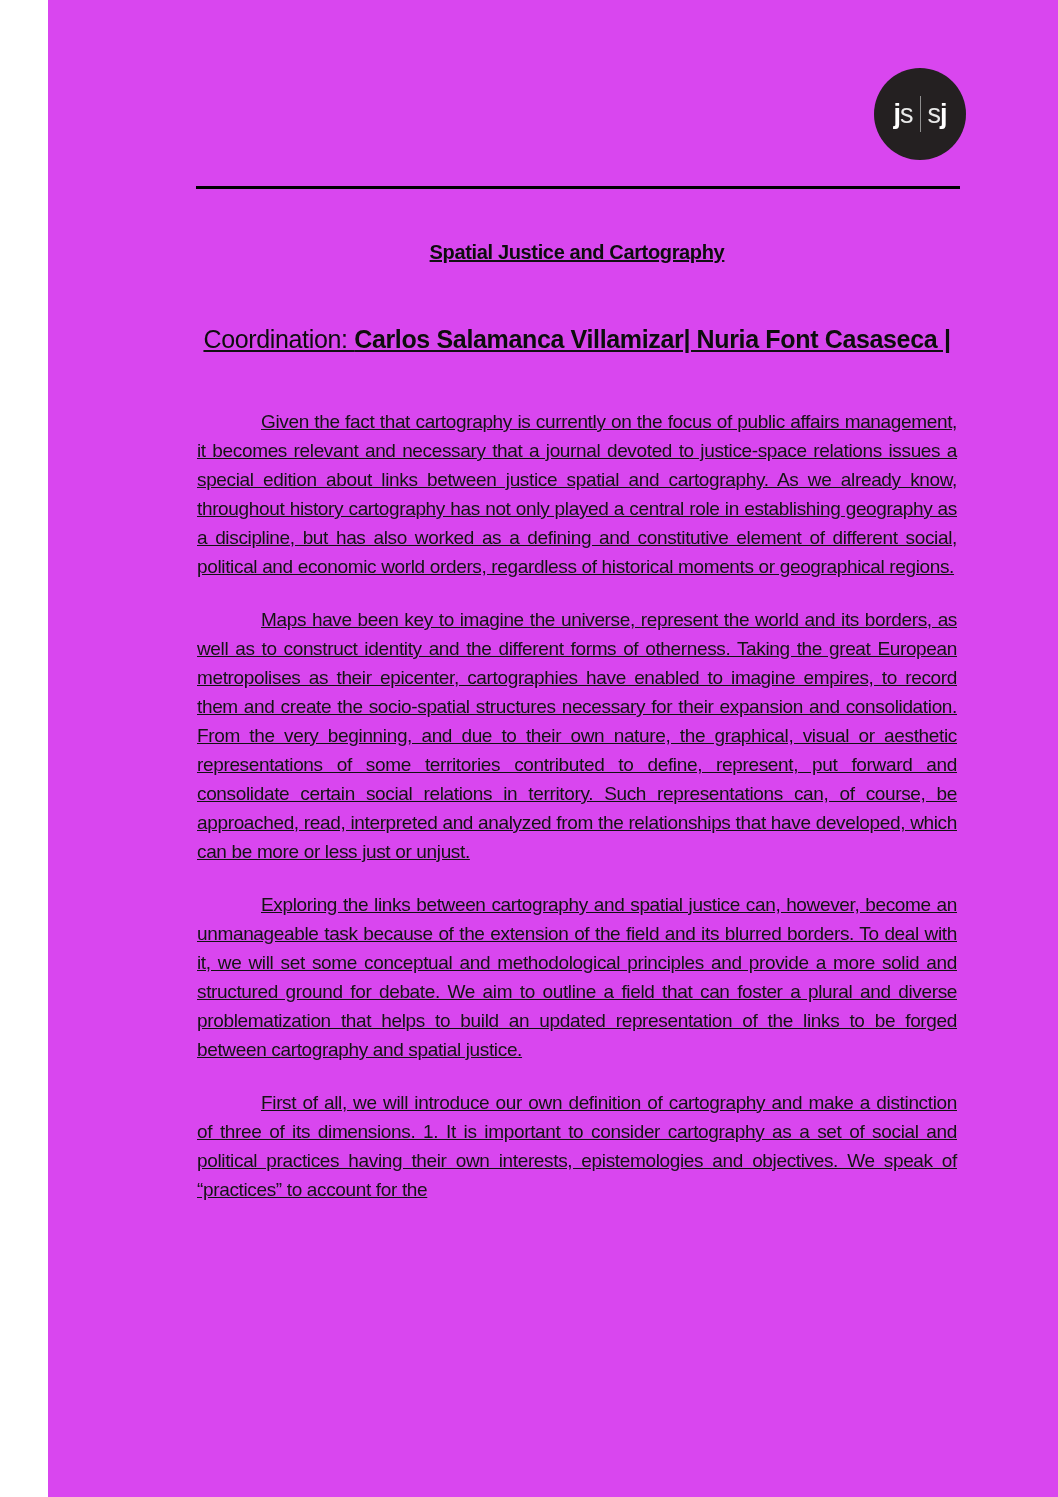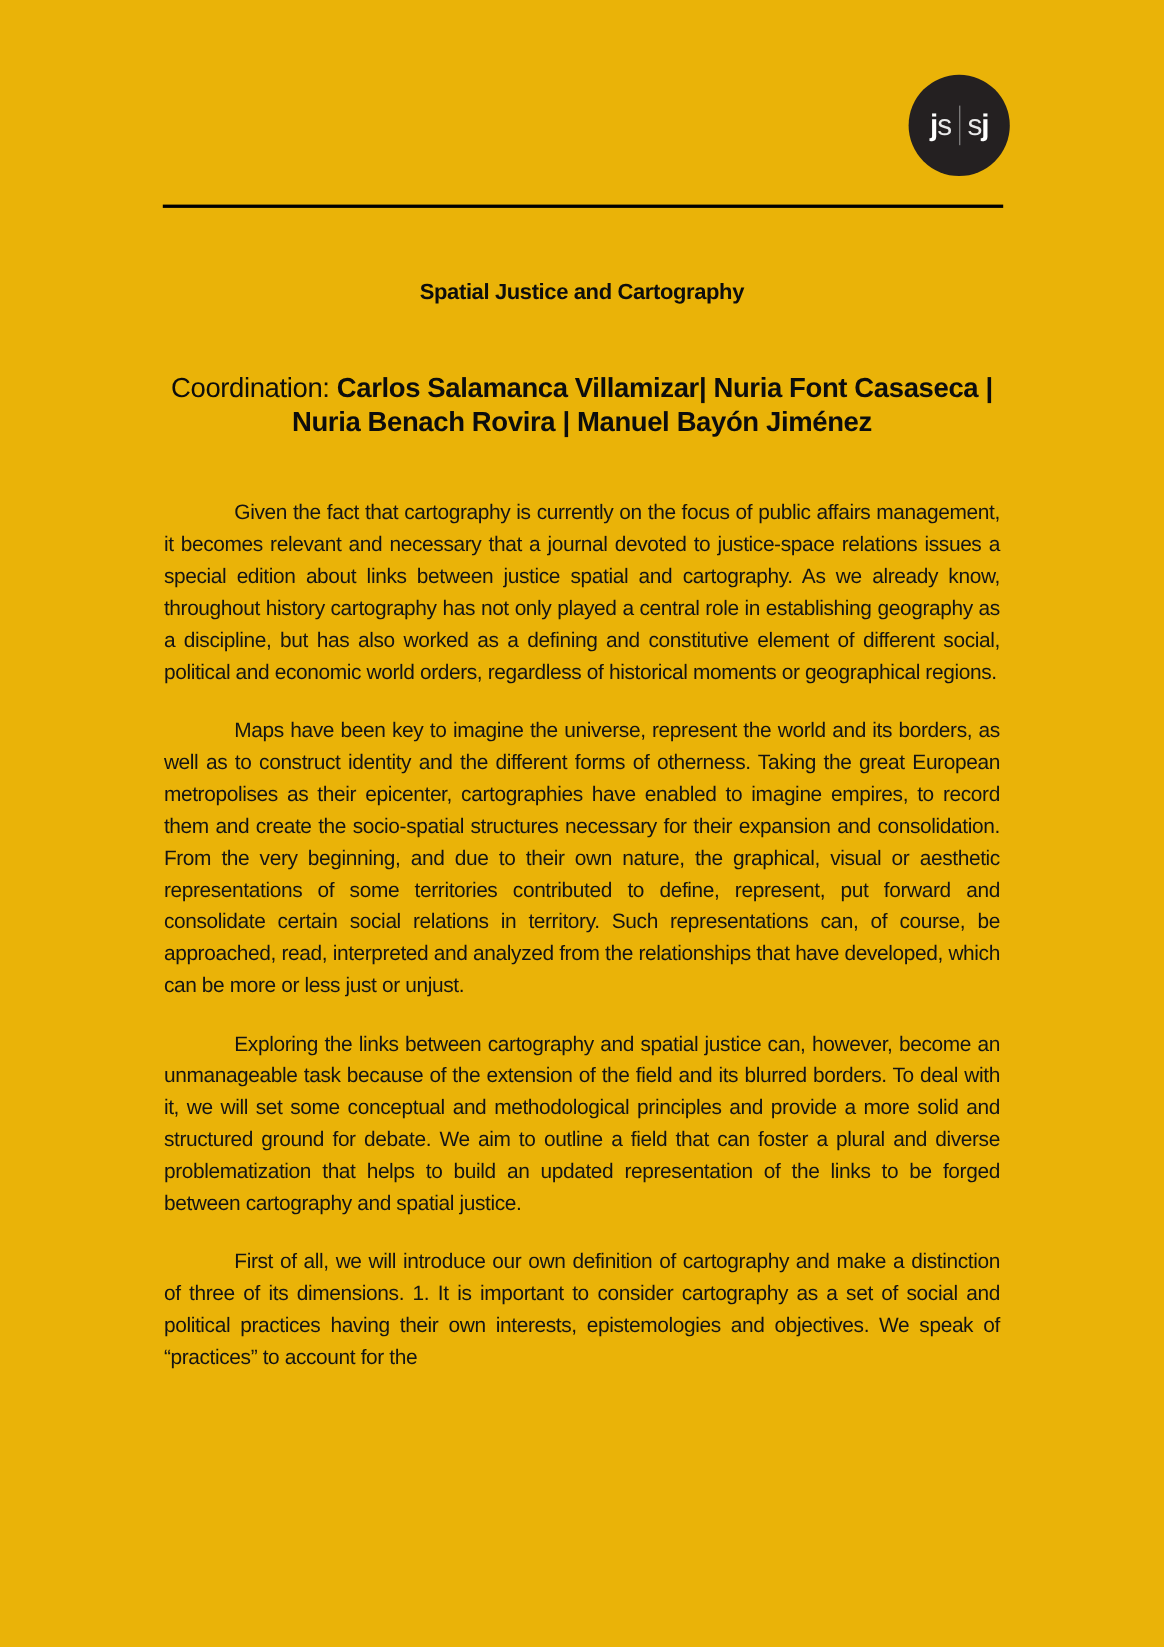--- a/index.html
+++ b/index.html
@@ -8,21 +8,22 @@
     width: 1058px;
     height: 1497px;
     position: relative;
     font-family: "Liberation Sans", "DejaVu Sans", sans-serif;
     color: #111111;
     overflow: hidden;
   }
   .page {
     position: absolute;
     inset: 0;
-    background: #eab308;
+    background: #d946ef;
+    margin-left: 48px;
   }
   
   .logo {
     position: absolute;
     left: 826px;
     top: 68px;
     width: 92px;
     height: 92px;
     border-radius: 50%;
     background: #242021;
@@ -47,25 +48,26 @@
     left: 148px;
     top: 186px;
     width: 764px;
     height: 3px;
     background: #000000;
   }
   
   .content {
     position: absolute;
     left: 149px;
-    top: 254px;
+    top: 240px;
     width: 760px;
     font-size: 19px;
     line-height: 29px;
     letter-spacing: -0.35px;
+    text-decoration: underline;
   }
   .title {
     text-align: center;
     font-weight: 700;
     font-size: 20px;
     line-height: 24px;
     color: #0d0d0d;
   }
   .coordination {
     margin-top: 60px;
@@ -94,21 +96,21 @@
     <span class="lg-divider"></span>
     <span><span class="lg-light">s</span><span class="lg-bold">j</span></span>
   </div>
 
   <div class="rule"></div>
 
   <div class="content">
 
     <div class="title">Spatial Justice and Cartography</div>
 
-    <div class="coordination"><span>Coordination: </span><span class="names">Carlos Salamanca Villamizar| Nuria Font Casaseca |</span><br><span class="names">Nuria Benach Rovira | Manuel Bayón Jiménez</span></div>
+    <div class="coordination"><span>Coordination: </span><span class="names">Carlos Salamanca Villamizar| Nuria Font Casaseca |</span><br></div>
 
     <div class="paragraphs">
       <p>Given the fact that cartography is currently on the focus of public affairs management, it becomes relevant and necessary that a journal devoted to justice-space relations issues a special edition about links between justice spatial and cartography. As we already know, throughout history cartography has not only played a central role in establishing geography as a discipline, but has also worked as a defining and constitutive element of different social, political and economic world orders, regardless of historical moments or geographical regions.</p>
       <p>Maps have been key to imagine the universe, represent the world and its borders, as well as to construct identity and the different forms of otherness. Taking the great European metropolises as their epicenter, cartographies have enabled to imagine empires, to record them and create the socio-spatial structures necessary for their expansion and consolidation. From the very beginning, and due to their own nature, the graphical, visual or aesthetic representations of some territories contributed to define, represent, put forward and consolidate certain social relations in territory. Such representations can, of course, be approached, read, interpreted and analyzed from the relationships that have developed, which can be more or less just or unjust.</p>
       <p>Exploring the links between cartography and spatial justice can, however, become an unmanageable task because of the extension of the field and its blurred borders. To deal with it, we will set some conceptual and methodological principles and provide a more solid and structured ground for debate. We aim to outline a field that can foster a plural and diverse problematization that helps to build an updated representation of the links to be forged between cartography and spatial justice.</p>
       <p>First of all, we will introduce our own definition of cartography and make a distinction of three of its dimensions. 1. It is important to consider cartography as a set of social and political practices having their own interests, epistemologies and objectives. We speak of “practices” to account for the</p>
     </div>
 
   </div>
 

